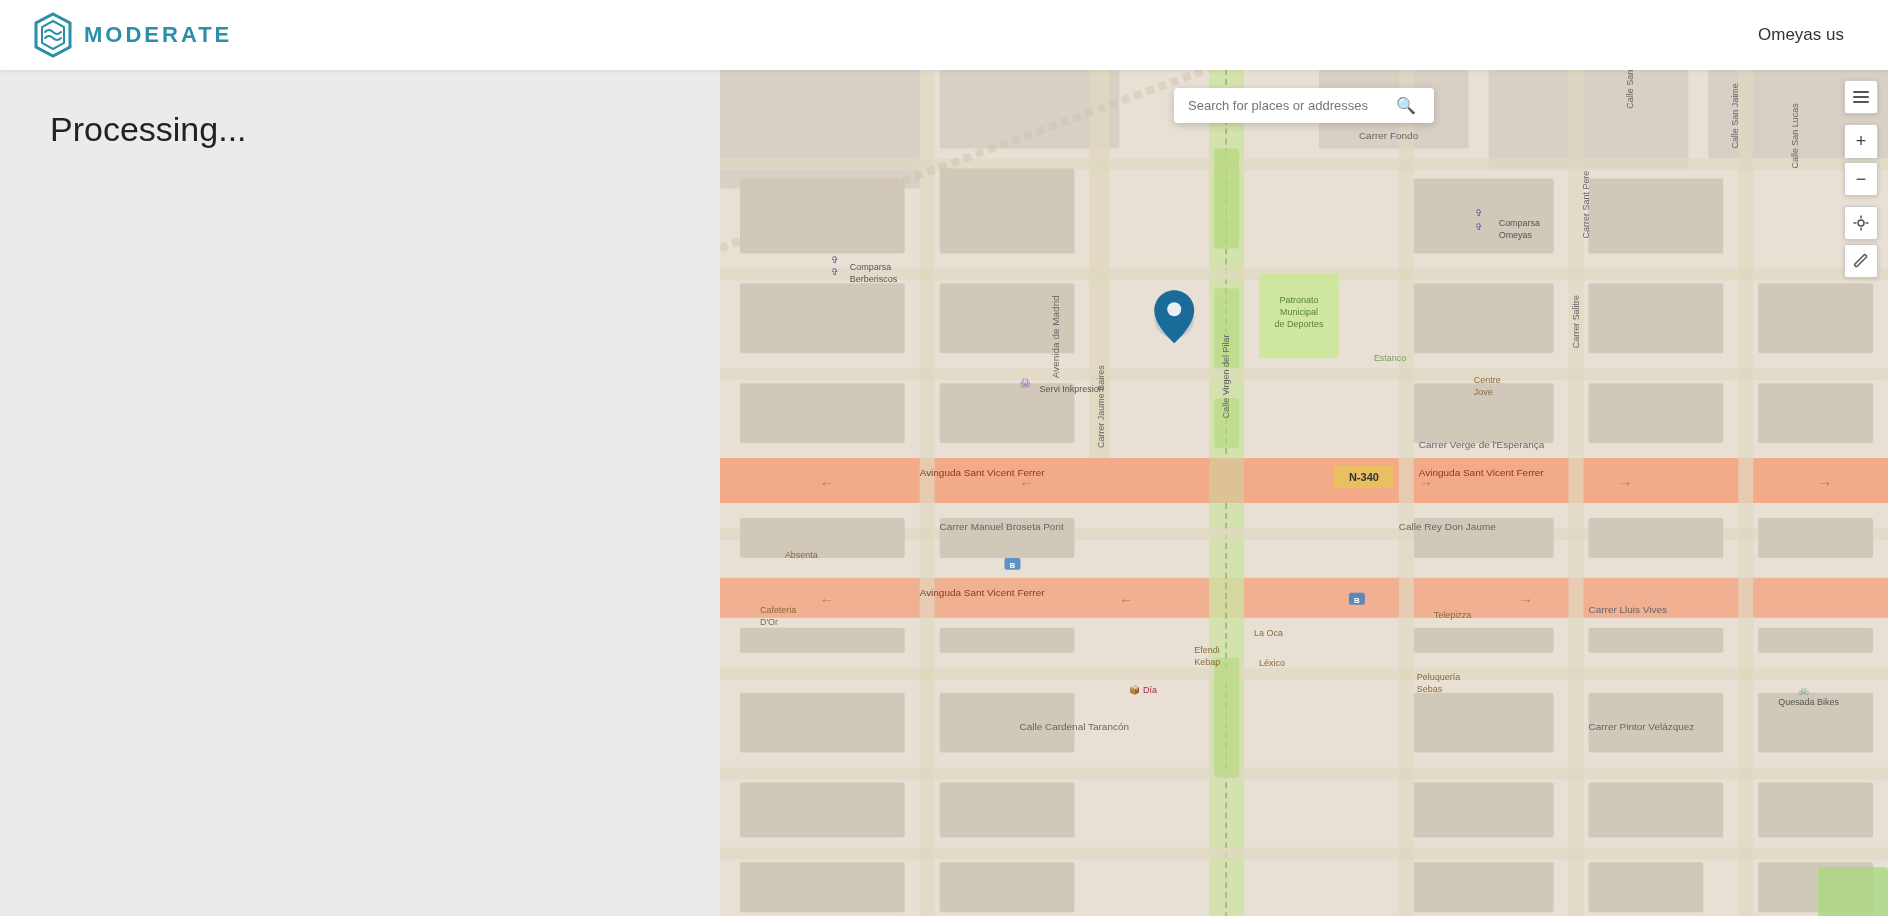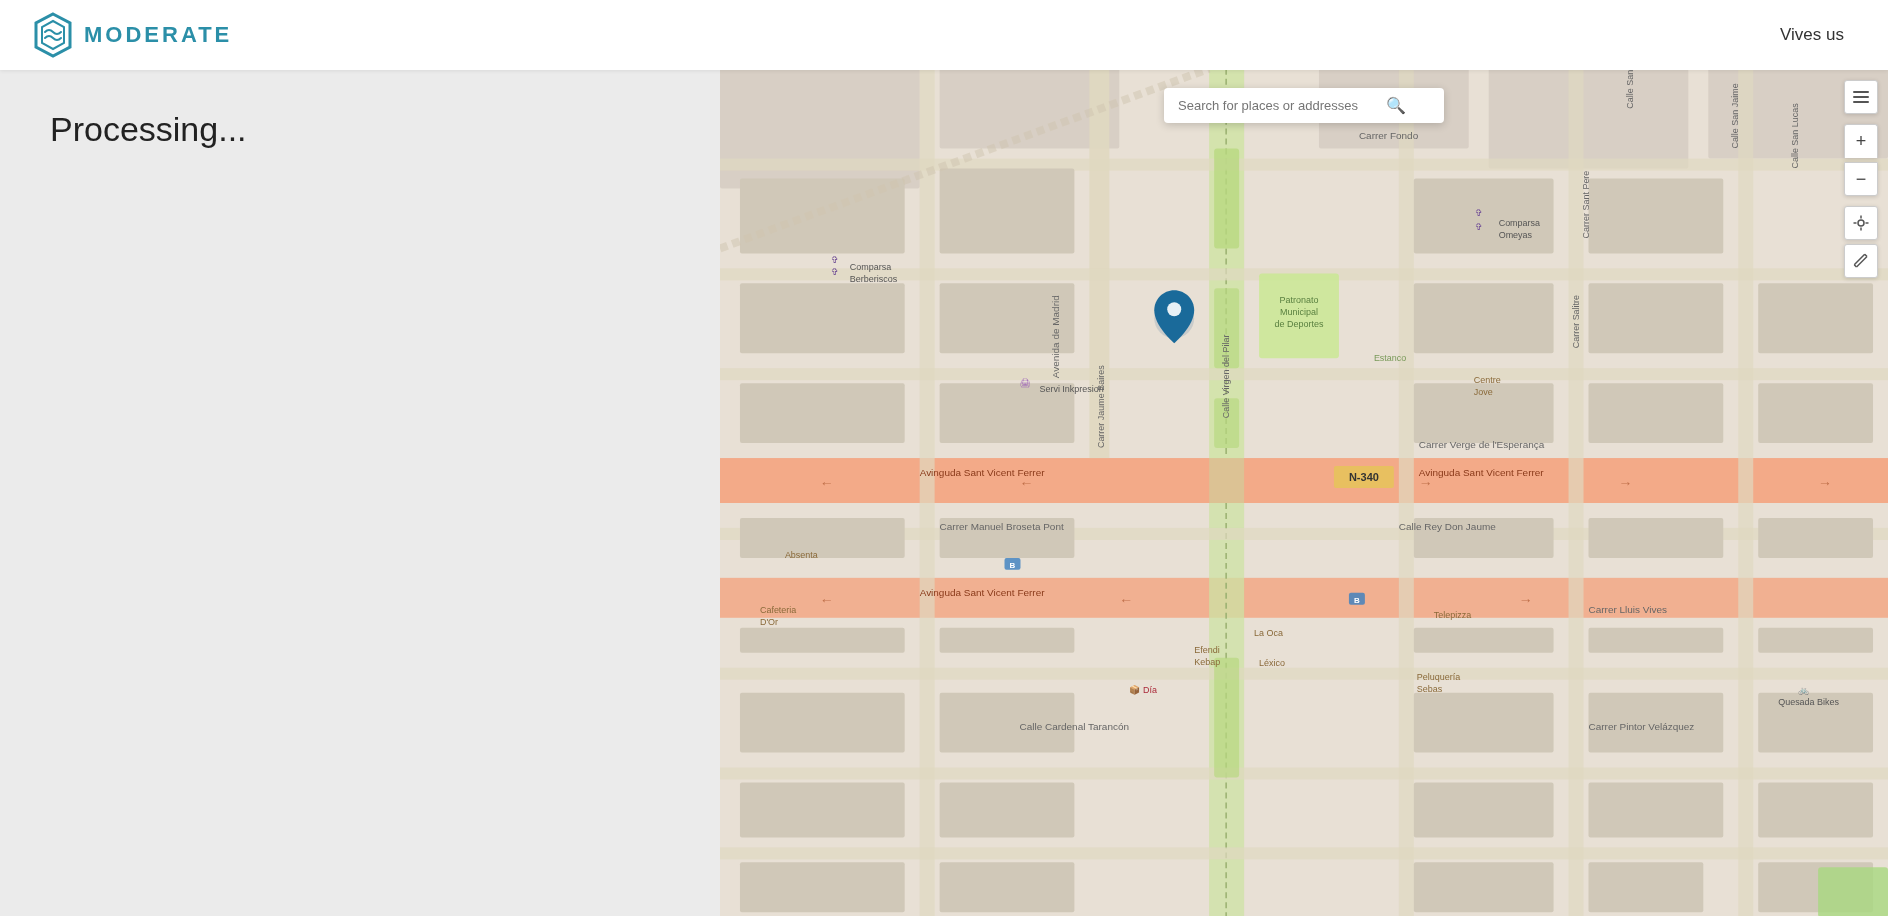--- a/index.html
+++ b/index.html
@@ -74,21 +74,21 @@
       top: 18px;
       left: 50%;
       transform: translateX(-50%);
       z-index: 10;
       display: flex;
       align-items: center;
       background: white;
       border-radius: 4px;
       padding: 8px 14px;
       box-shadow: 0 2px 8px rgba(0,0,0,0.18);
-      width: 280px;
+      width: 260px;
       gap: 8px;
     }
     #search-input {
       border: none;
       outline: none;
       font-size: 13px;
       color: #555;
       width: 200px;
       background: transparent;
     }
@@ -147,21 +147,21 @@
     <svg id="logo-icon" viewBox="0 0 46 46" fill="none" xmlns="http://www.w3.org/2000/svg">
       <polygon points="23,2 40,11 40,35 23,44 6,35 6,11" fill="none" stroke="#2b8fa8" stroke-width="3"></polygon>
       <polygon points="23,9 34,15 34,31 23,37 12,31 12,15" fill="none" stroke="#2b8fa8" stroke-width="2"></polygon>
 
       <path d="M15 20 Q19 16 23 20 Q27 24 31 20" stroke="#2b8fa8" stroke-width="2" fill="none" stroke-linecap="round"></path>
       <path d="M15 26 Q19 22 23 26 Q27 30 31 26" stroke="#2b8fa8" stroke-width="2" fill="none" stroke-linecap="round"></path>
     </svg>
     <span id="logo-text">MODERATE</span>
   </div>
   <nav>
-    <span id="nav-about">Vives us</span>
+    <span id="nav-about">Omeyas us</span>
   </nav>
 </div>
 
 <div id="main">
 
   <div id="left-panel">
     <h2 id="processing-text">Processing...</h2>
   </div>
 
   <div id="map-container">

